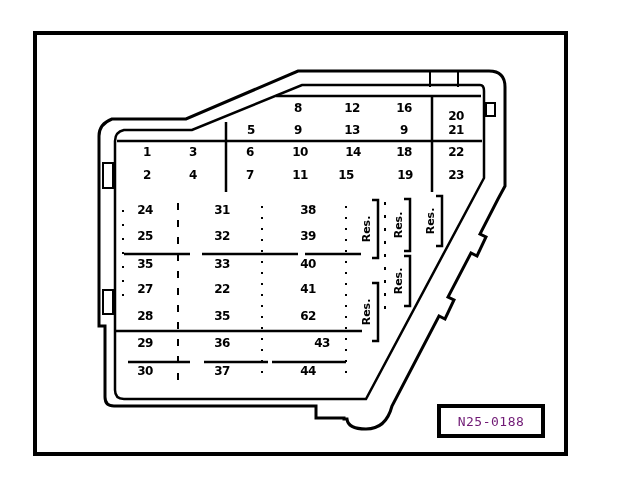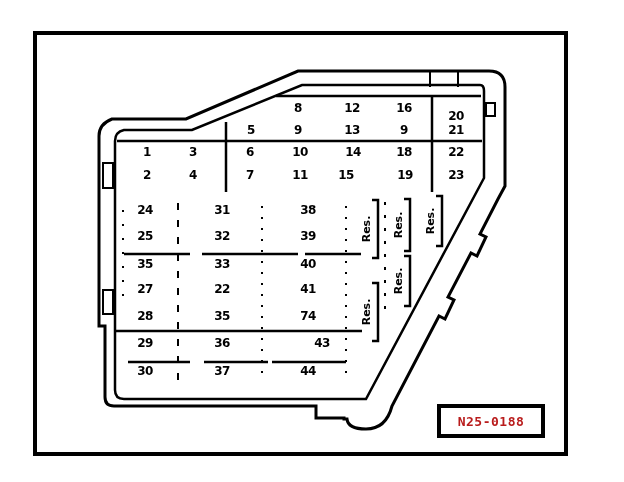--- a/index.html
+++ b/index.html
@@ -33,21 +33,21 @@
   }
   .figure-label-box{
     position:absolute;
     left:437px;top:404px;width:108px;height:34px;
     border:4px solid #000;box-sizing:border-box;
     background:#fff;
     display:flex;align-items:center;justify-content:center;
   }
   .figure-label-box span{
     font-family:"DejaVu Sans Mono", monospace;
-    font-size:13px;font-weight:700;color:#b91c1c;
+    font-size:13px;font-weight:400;color:#701a75;
     letter-spacing:0.5px;
   }
 </style>
 </head>
 <body>
 
 <div class="page">
   <div class="frame"></div>
 
   <svg class="diagram" viewBox="0 0 624 482">
@@ -144,21 +144,21 @@
   <span class="n" style="left:222px;top:264px">33</span>
   <span class="n" style="left:222px;top:289px">22</span>
   <span class="n" style="left:222px;top:316px">35</span>
   <span class="n" style="left:222px;top:343px">36</span>
   <span class="n" style="left:222px;top:371px">37</span>
 
   <span class="n" style="left:308px;top:210px">38</span>
   <span class="n" style="left:308px;top:236px">39</span>
   <span class="n" style="left:308px;top:264px">40</span>
   <span class="n" style="left:308px;top:289px">41</span>
-  <span class="n" style="left:308px;top:316px">74</span>
+  <span class="n" style="left:308px;top:316px">62</span>
   <span class="n" style="left:322px;top:343px">43</span>
   <span class="n" style="left:308px;top:371px">44</span>
 
   <span class="res" style="left:366px;top:229px">Res.</span>
   <span class="res" style="left:366px;top:312px">Res.</span>
   <span class="res" style="left:398px;top:225px">Res.</span>
   <span class="res" style="left:398px;top:281px">Res.</span>
   <span class="res" style="left:430px;top:221px">Res.</span>
 
   <div class="figure-label-box">

